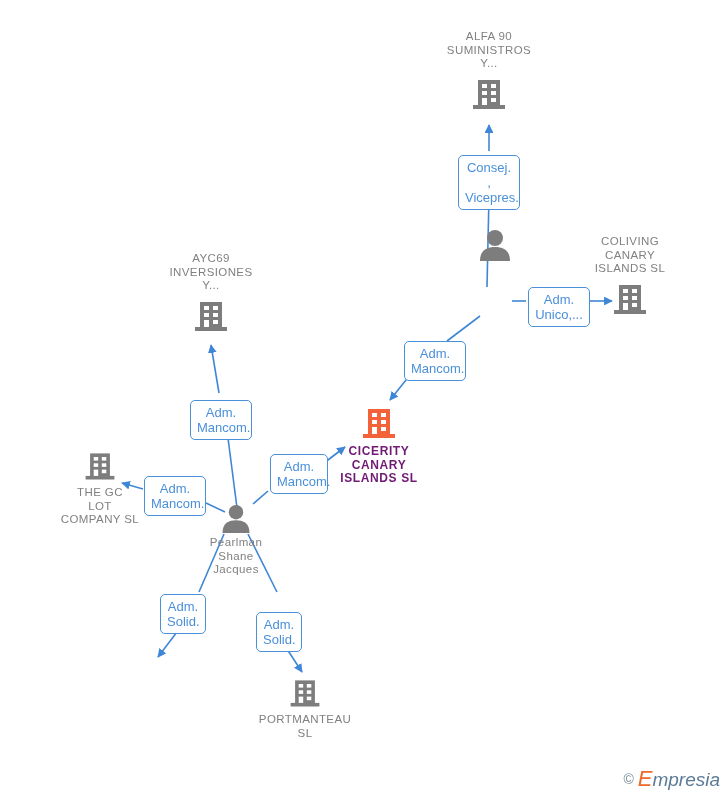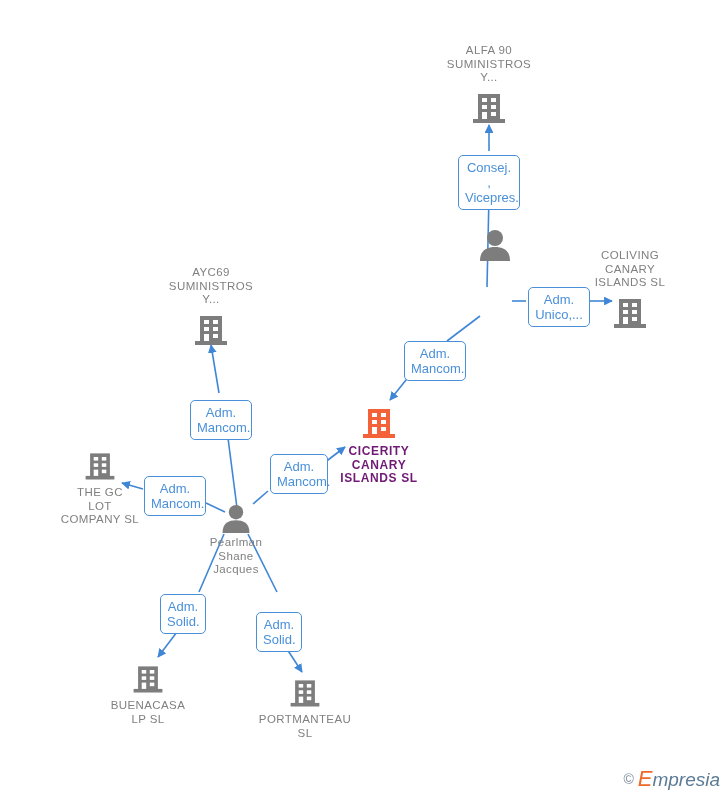--- a/index.html
+++ b/index.html
@@ -37,21 +37,21 @@
   .node .icon-wrap svg { display: inline-block; }
   .node-label {
     display: block;
     font-size: 11.5px;
     line-height: 13.5px;
     color: #808080;
     letter-spacing: 0.4px;
     white-space: pre-line;
     margin-top: 2px;
   }
-  .node.label-above .node-label { margin: 14px 0 3px 0; }
+  .node.label-above .node-label { margin: 0 0 3px 0; }
   .node.highlight .node-label {
     color: #701a75;
     font-weight: bold;
     font-size: 12px;
     letter-spacing: 0.6px;
   }
   .edge-label {
     position: absolute;
     box-sizing: border-box;
     border: 1.3px solid #4a90d9;
@@ -171,21 +171,21 @@
             <rect x="22" y="17" width="5" height="4"></rect>
           <rect x="13" y="24" width="5" height="7"></rect>
             <rect x="22" y="24" width="5" height="4"></rect>
         </g>
       </svg>
     </span>
   </div>
 
   <div class="node label-above" style="left:211px; top:252px;">
     <span class="node-label">AYC69
-SUMINISTROS
+INVERSIONES
 Y...</span>
     <span class="icon-wrap">
       <svg width="40" height="40" viewBox="0 0 40 40">
         <rect x="9" y="6" width="22" height="28" fill="#7d7d7d"></rect>
         <rect x="4" y="31" width="32" height="4" fill="#7d7d7d"></rect>
         <g fill="#ffffff">
           <rect x="13" y="10" width="5" height="4"></rect>
             <rect x="22" y="10" width="5" height="4"></rect>
           <rect x="13" y="17" width="5" height="4"></rect>
             <rect x="22" y="17" width="5" height="4"></rect>
@@ -241,38 +241,20 @@
       <svg width="36" height="31" viewBox="0 0 40 34">
         <circle cx="20" cy="10" r="8" fill="#7d7d7d"></circle>
         <path d="M 5 33 C 5 22 12 19 20 19 C 28 19 35 22 35 33 Z" fill="#7d7d7d"></path>
       </svg>
     </span>
     <span class="node-label">Pearlman
 Shane
 Jacques</span>
   </div>
 
-  <div class="node" style="left:148px; top:661px;">
-    <span class="icon-wrap">
-      <svg width="36" height="36" viewBox="0 0 40 40">
-        <rect x="9" y="6" width="22" height="28" fill="#7d7d7d"></rect>
-        <rect x="4" y="31" width="32" height="4" fill="#7d7d7d"></rect>
-        <g fill="#ffffff">
-          <rect x="13" y="10" width="5" height="4"></rect>
-            <rect x="22" y="10" width="5" height="4"></rect>
-          <rect x="13" y="17" width="5" height="4"></rect>
-            <rect x="22" y="17" width="5" height="4"></rect>
-          <rect x="13" y="24" width="5" height="7"></rect>
-            <rect x="22" y="24" width="5" height="4"></rect>
-        </g>
-      </svg>
-    </span>
-    <span class="node-label">BUENACASA
-LP  SL</span>
-  </div>
 
   <div class="node" style="left:305px; top:675px;">
     <span class="icon-wrap">
       <svg width="36" height="36" viewBox="0 0 40 40">
         <rect x="9" y="6" width="22" height="28" fill="#7d7d7d"></rect>
         <rect x="4" y="31" width="32" height="4" fill="#7d7d7d"></rect>
         <g fill="#ffffff">
           <rect x="13" y="10" width="5" height="4"></rect>
             <rect x="22" y="10" width="5" height="4"></rect>
           <rect x="13" y="17" width="5" height="4"></rect>

